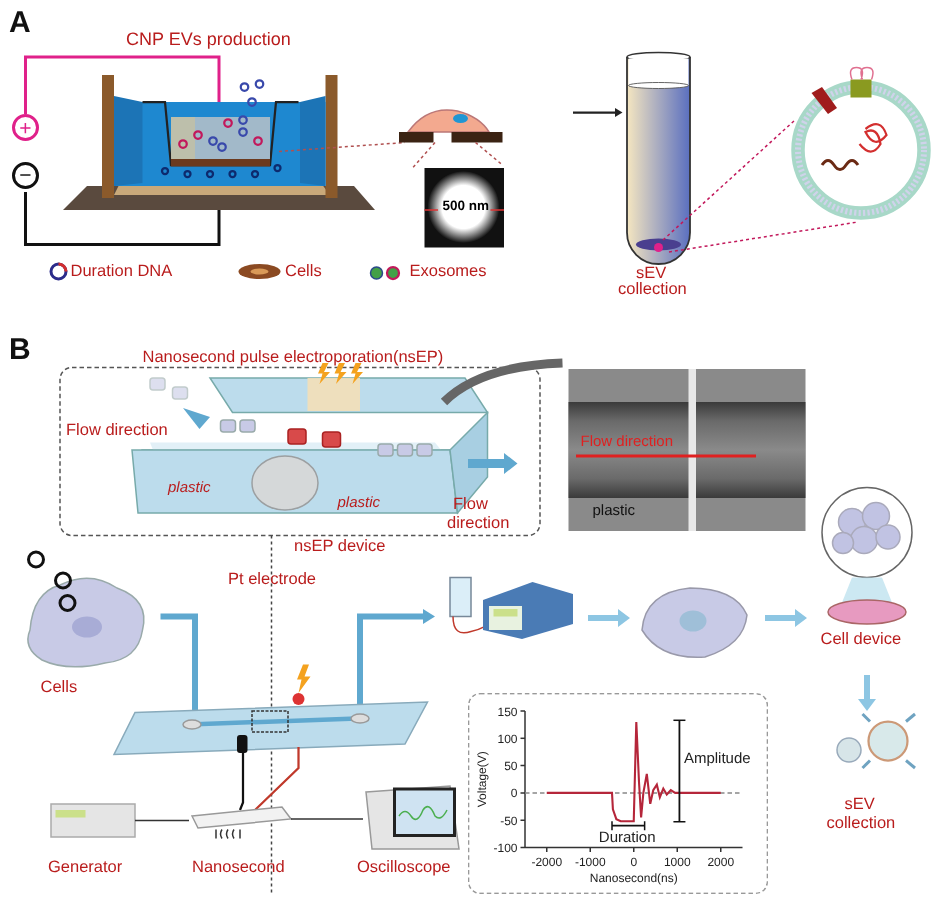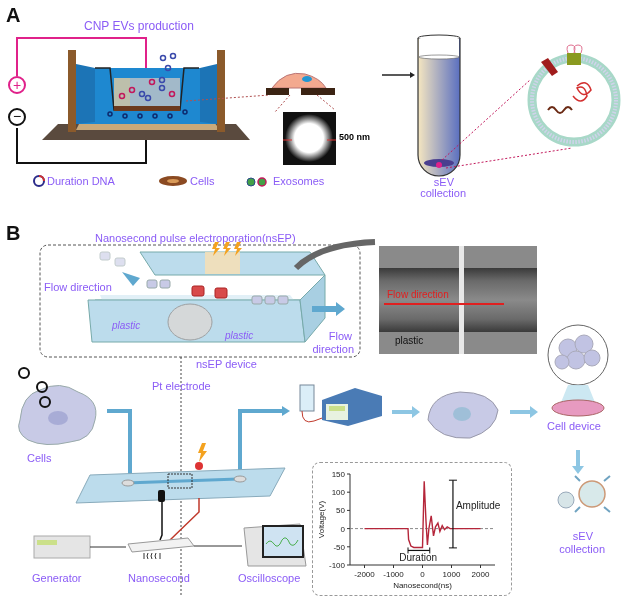--- a/index.html
+++ b/index.html
@@ -1,21 +1,21 @@
 <!DOCTYPE html>
 <html><head>
 <meta charset="utf-8">
 <style>
   html,body{margin:0;padding:0;background:#fff;}
   body{width:623px;height:599px;position:relative;overflow:hidden;font-family:"Liberation Sans",sans-serif;color:#222;}
   .abs{position:absolute;}
-  .lbl{position:absolute;font-size:11px;color:#8b5cf6;white-space:nowrap;}
+  .lbl{position:absolute;font-size:11px;color:#b91c1c;white-space:nowrap;}
   .panel-letter{position:absolute;font-size:20px;font-weight:bold;color:#111;}
   svg{position:absolute;overflow:visible;}
-  .center{text-align:right;}
+  .center{text-align:left;}
   .ital{font-style:italic;}
 </style>
 </head>
 <body>
 
 <div class="panel-letter" style="left:6px;top:4px;">A</div>
 <div class="lbl" style="left:84px;top:19px;font-size:12px;">CNP EVs production</div>
 
 <svg width="623" height="200" style="left:0;top:0;">
 
@@ -107,21 +107,21 @@
   <path d="M548,110 q4,-6 8,0 q4,6 8,0 q4,-6 8,0" fill="none" stroke="#6b2a14" stroke-width="2"></path>
   <path d="M577,86 q10,-8 14,4 q-8,10 -14,-2 q8,-4 10,8 q-6,10 -14,0" fill="none" stroke="#d32f2f" stroke-width="1.5"></path>
 
   <circle cx="39" cy="181" r="5" fill="none" stroke="#2b2b8a" stroke-width="2"></circle>
   <path d="M39,176 A5,5 0 0 1 44,181" fill="none" stroke="#d32f2f" stroke-width="2"></path>
   <ellipse cx="173" cy="181" rx="14" ry="5" fill="#8b4a22"></ellipse>
   <ellipse cx="173" cy="181" rx="6" ry="2" fill="#d99a58"></ellipse>
   <circle cx="251" cy="182" r="4" fill="#43a047" stroke="#2b4a8a"></circle>
   <circle cx="262" cy="182" r="4" fill="#43a047" stroke="#c2185b" stroke-width="1.5"></circle>
 </svg>
-<div class="lbl" style="left:295px;top:132px;font-size:9px;font-weight:bold;color:#000;margin-left:44px;">500 nm</div>
+<div class="lbl" style="left:295px;top:132px;font-size:9px;font-weight:bold;color:#000;">500 nm</div>
 <div class="lbl" style="left:47px;top:175px;">Duration DNA</div>
 <div class="lbl" style="left:190px;top:175px;">Cells</div>
 <div class="lbl" style="left:273px;top:175px;">Exosomes</div>
 <div class="lbl center" style="left:424px;top:176px;width:30px;">sEV</div>
 <div class="lbl center" style="left:412px;top:187px;width:54px;">collection</div>
 
 <div class="panel-letter" style="left:6px;top:222px;">B</div>
 <div class="lbl" style="left:70px;top:232px;padding-left:25px;">Nanosecond pulse electroporation(nsEP)</div>
 
 <svg width="623" height="400" style="left:0;top:200px;">

